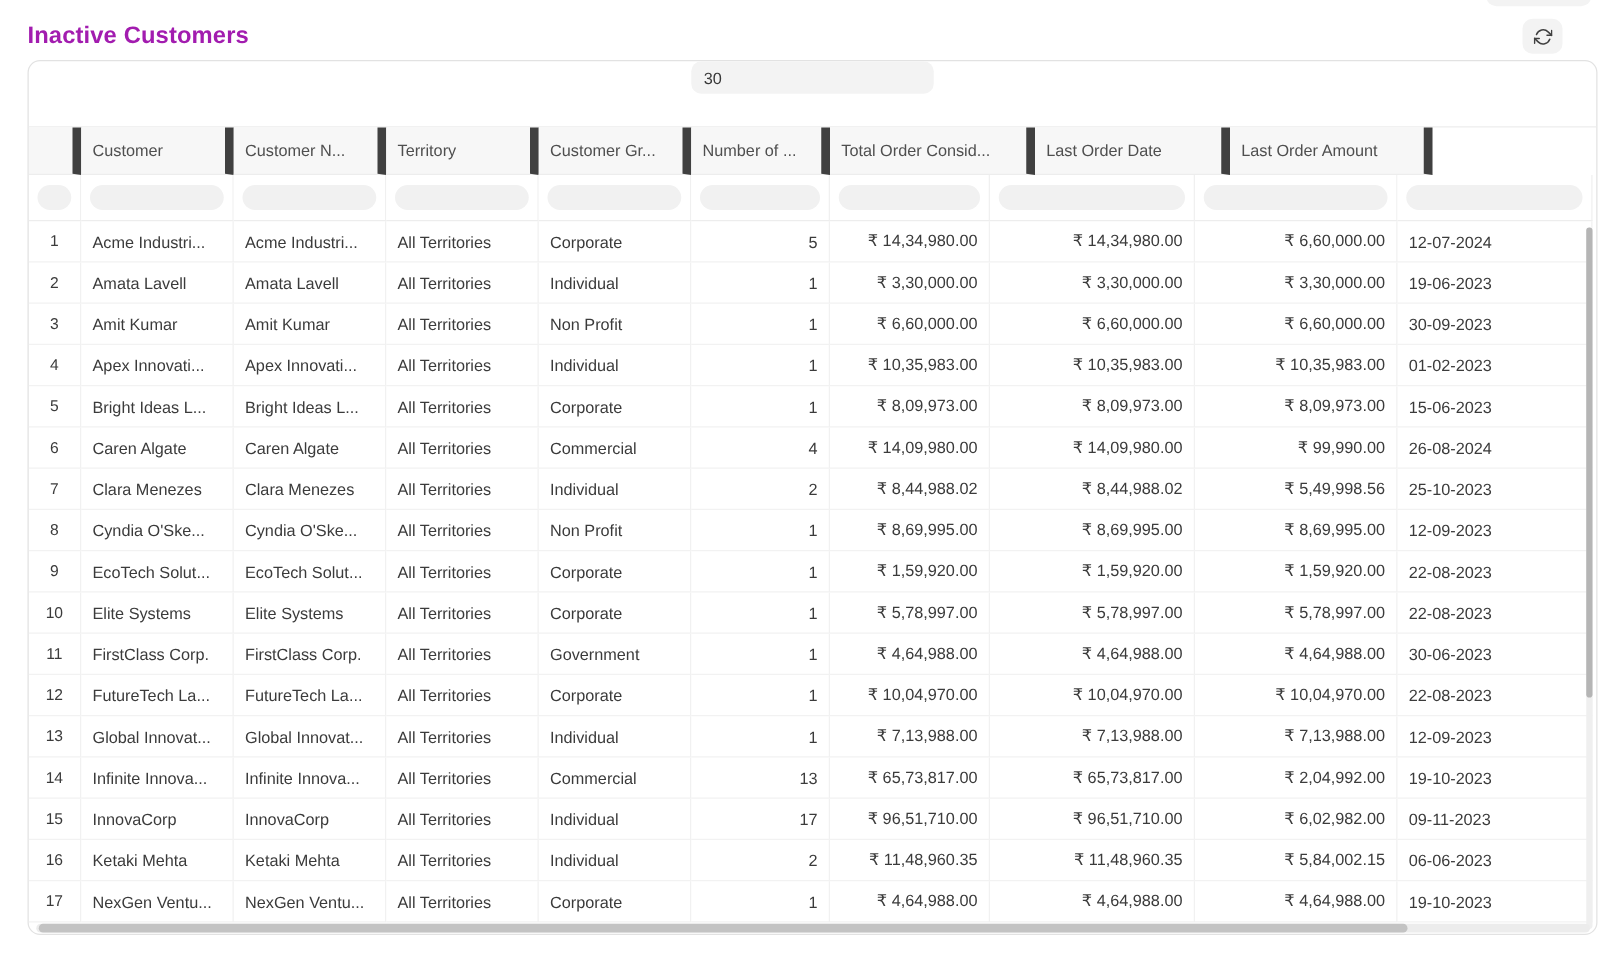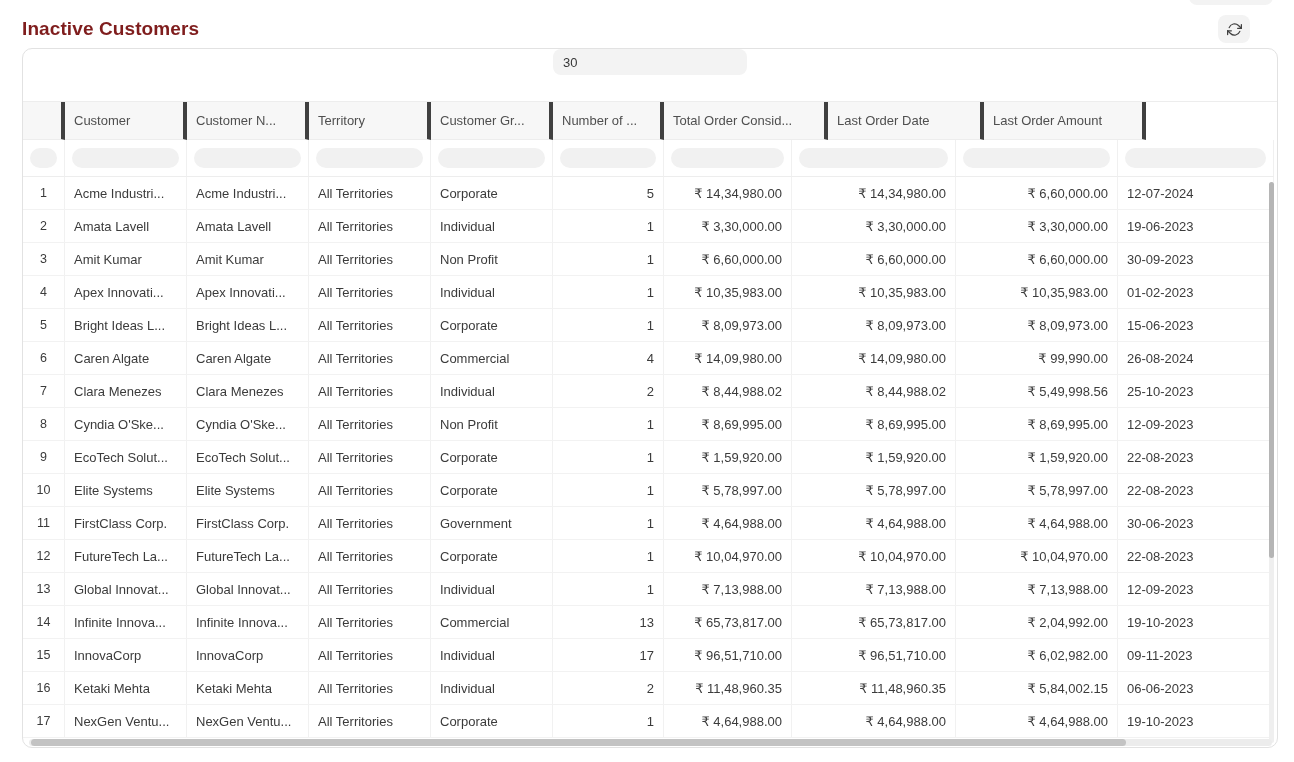--- a/index.html
+++ b/index.html
@@ -2,21 +2,21 @@
 <html><head>
 <meta charset="utf-8">
 <style>
   * { box-sizing: border-box; margin: 0; padding: 0; }
   html,body { width:1294px; height:762px; overflow:hidden; background:#fff;
     font-family:"Liberation Sans","DejaVu Sans",sans-serif; color:#383838; }
 
   
   .topbar { display:flex; align-items:center; justify-content:space-between;
     padding:10px 14px 0 22px; height:48px; }
-  .page-title { font-size:19px; font-weight:700; color:#7f1d1d; letter-spacing:.1px; }
+  .page-title { font-size:19px; font-weight:700; color:#a21caf; letter-spacing:.1px; }
   .topbar-actions { display:flex; align-items:center; gap:10px;flex-direction:column; }
   .btn { display:inline-flex; align-items:center; justify-content:center; gap:7px;
     height:28px; border:none; border-radius:8px; background:#f3f3f3; color:#383838;
     font-family:inherit; font-size:13.5px; cursor:pointer; }
   .btn-actions { padding:0 11px; margin-right:7px; }
   .btn-icon { width:32px; padding:0; }
 
   
   .card { position:relative; margin-left:22px; width:1256px; height:700px;
     border:1px solid #e2e2e2; border-radius:10px; background:#fff; overflow:hidden; }
@@ -27,21 +27,21 @@
     padding:0 10px; font-family:inherit; font-size:13px; color:#383838; outline:none; }
   .flt-select { display:flex; align-items:center; justify-content:space-between;
     width:185px; height:26px; background:#f3f3f3; border-radius:8px; padding:0 9px 0 11px;
     font-size:13px; color:#383838; cursor:pointer; }
 
   
   .dt { position:relative; width:1251px; font-size:13px; }
   .dt-row { display:flex; width:1251px; }
   .dt-cell { flex:none; display:flex; align-items:center; overflow:hidden; white-space:nowrap; }
 
-  .dt-header .dt-cell { height:38px; background:#f7f7f7; border-right:4px solid #404040;
+  .dt-header .dt-cell { height:38px; background:#f7f7f7; border-right:7px solid #404040;
     border-bottom:1px solid #ededed; color:#4f4f4f; padding:0 9px; }
   .dt-header .dt-cell:first-child { border-left:none; }
 
   .dt-filter .dt-cell { height:37px; background:#fff; border-right:1px solid #f0f0f0;
     border-bottom:1px solid #ededed; }
   .pill { flex:1; height:20px; margin:0 7px; background:#f1f1f1; border-radius:10px; }
 
   .dt-body .dt-cell { height:33px; border-right:1px solid #f1f1f1;
     border-bottom:1px solid #f2f2f2; padding:0 9px; color:#3b3b3b;
     font-variant-numeric:tabular-nums; }

